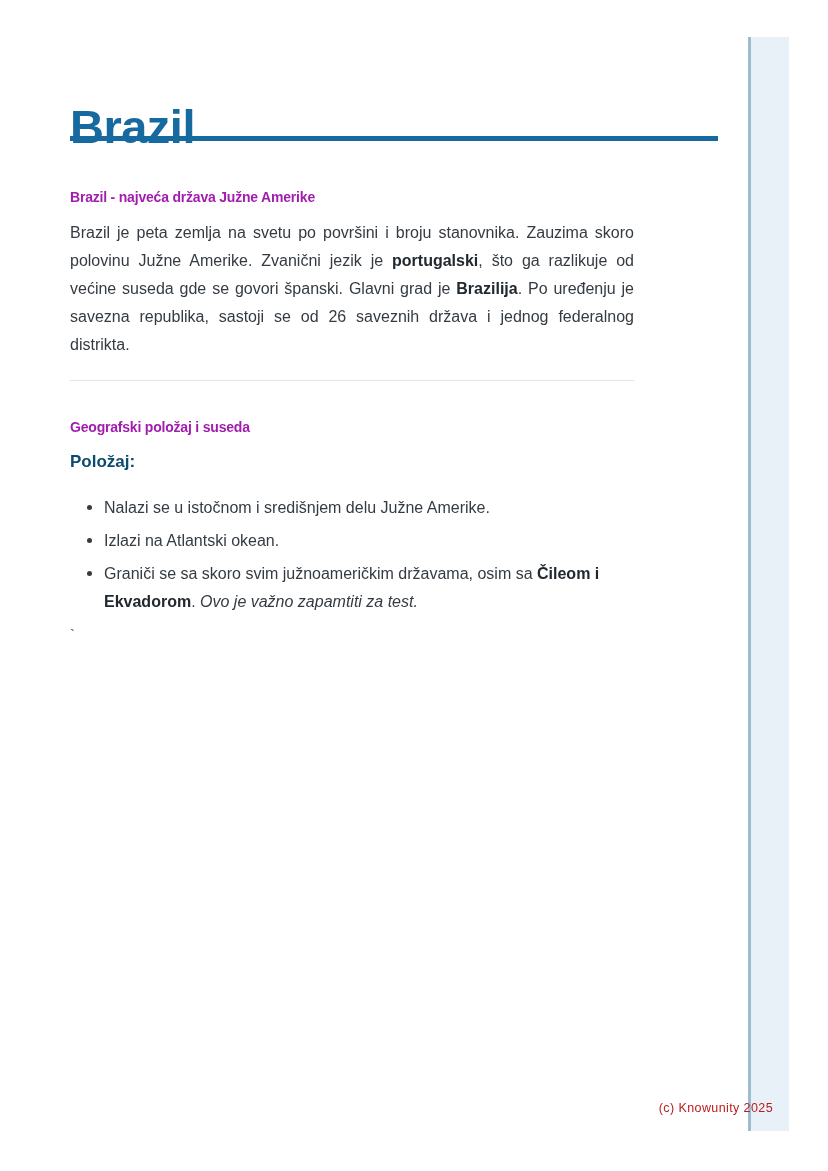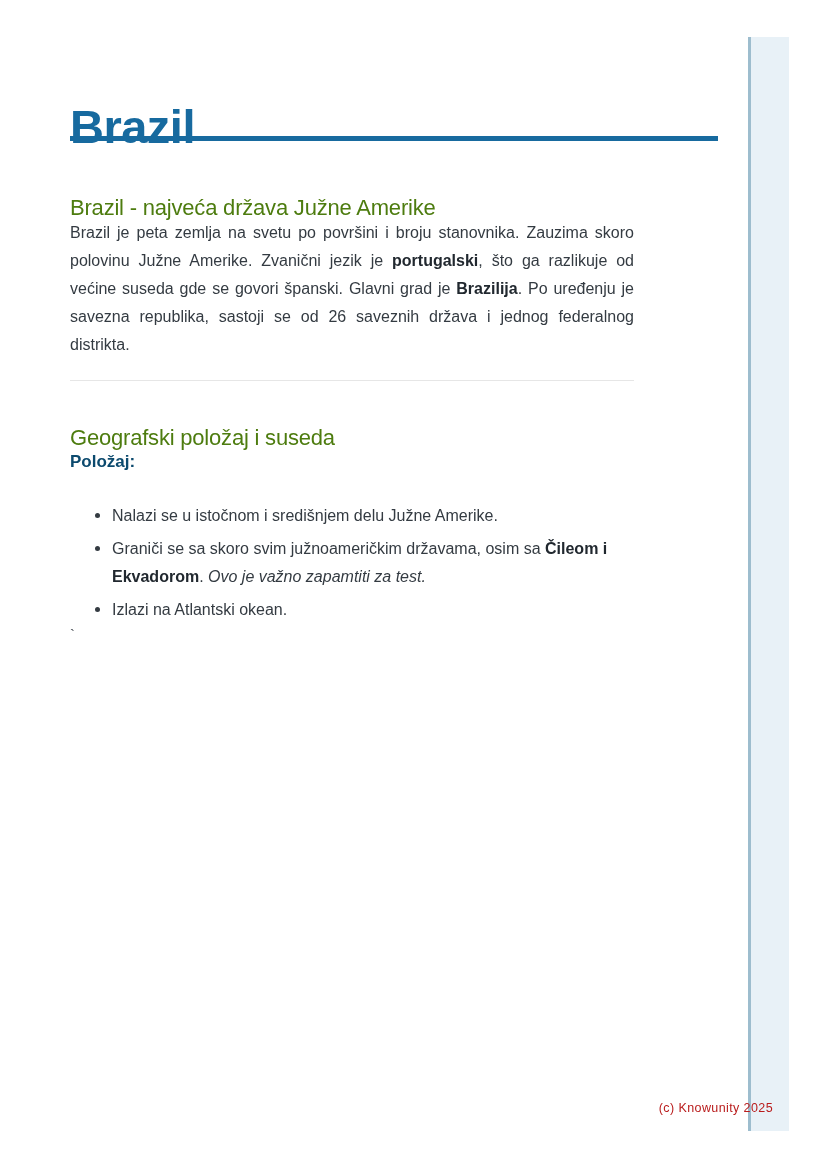--- a/index.html
+++ b/index.html
@@ -32,24 +32,24 @@
     top: 136px;
     width: 648px;
     height: 5px;
     background: #176a9f;
   }
 
   
   .section-heading {
     position: absolute;
     left: 70px;
-    font-size: 22px;
-    font-weight: normal;
+    font-size: 14px;
+    font-weight: bold;
     letter-spacing: -0.2px;
-    color: #4d7c0f;
+    color: #a21caf;
   }
   .heading-intro { top: 177px; }
   .heading-geo   { top: 407px; }
 
   
   .body-paragraph {
     position: absolute;
     left: 70px;
     top: 219px;
     width: 564px;
@@ -83,21 +83,21 @@
     font-weight: bold;
     color: #0c4a6e;
   }
 
   
   .bullet-list {
     position: absolute;
     left: 70px;
     top: 494px;
     width: 564px;
-    margin: 8px;
+    margin: 0;
     padding: 0;
     list-style: none;
     font-size: 16px;
     line-height: 28px;
     color: #343b42;
   }
   .bullet-list li {
     position: relative;
     padding-left: 34px;
     margin-bottom: 5px;
@@ -160,19 +160,19 @@
 <p class="body-paragraph"><span>Brazil je peta zemlja na svetu po površini i broju stanovnika. Zauzima skoro polovinu Južne Amerike. Zvanični jezik je </span><strong>portugalski</strong><span>, što ga razlikuje od većine suseda gde se govori španski. Glavni grad je </span><strong>Brazilija</strong><span>. Po uređenju je savezna republika, sastoji se od 26 saveznih država i jednog federalnog distrikta.</span></p>
 
 <div class="section-divider"></div>
 
 <h2 class="section-heading heading-geo">Geografski položaj i suseda</h2>
 
 <div class="sub-label">Položaj:</div>
 
 <ul class="bullet-list">
   <li><span class="bullet-dot"></span><span>Nalazi se u istočnom i središnjem delu Južne Amerike.</span></li>
+  <li><span class="bullet-dot"></span><span>Izlazi na Atlantski okean.</span></li>
   <li><span class="bullet-dot"></span><span>Graniči se sa skoro svim južnoameričkim državama, osim sa </span><strong>Čileom i Ekvadorom</strong><span>. </span><em>Ovo je važno zapamtiti za test.</em></li>
-  <li><span class="bullet-dot"></span><span>Izlazi na Atlantski okean.</span></li>
 </ul>
 
 <div class="stray-char">`</div>
 
 <div class="footer-credit">(c) Knowunity 2025</div>
 
 </body></html>

